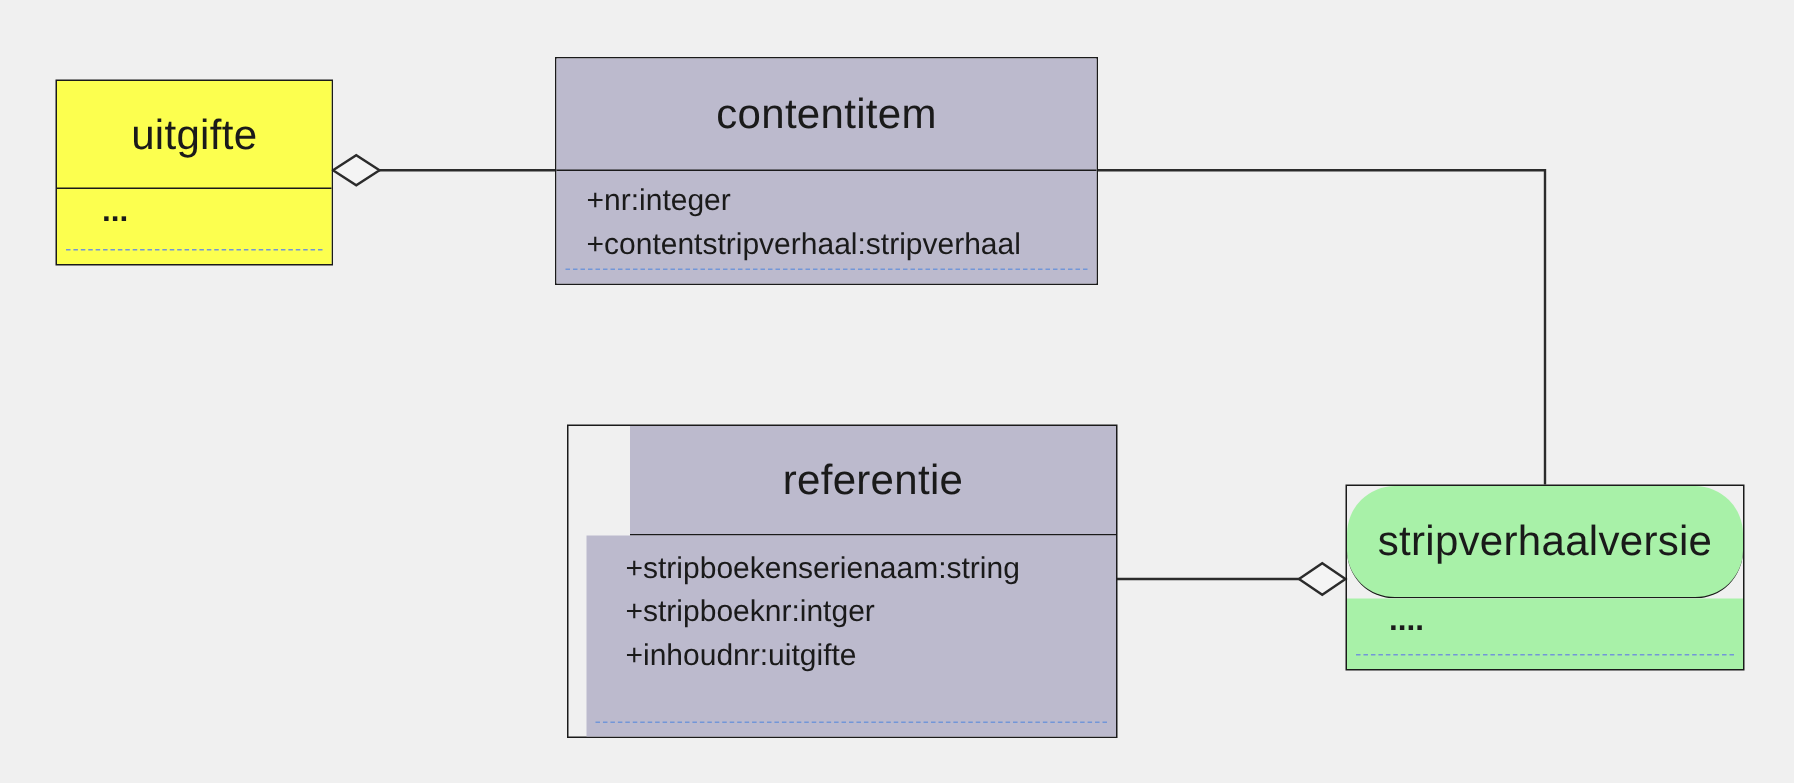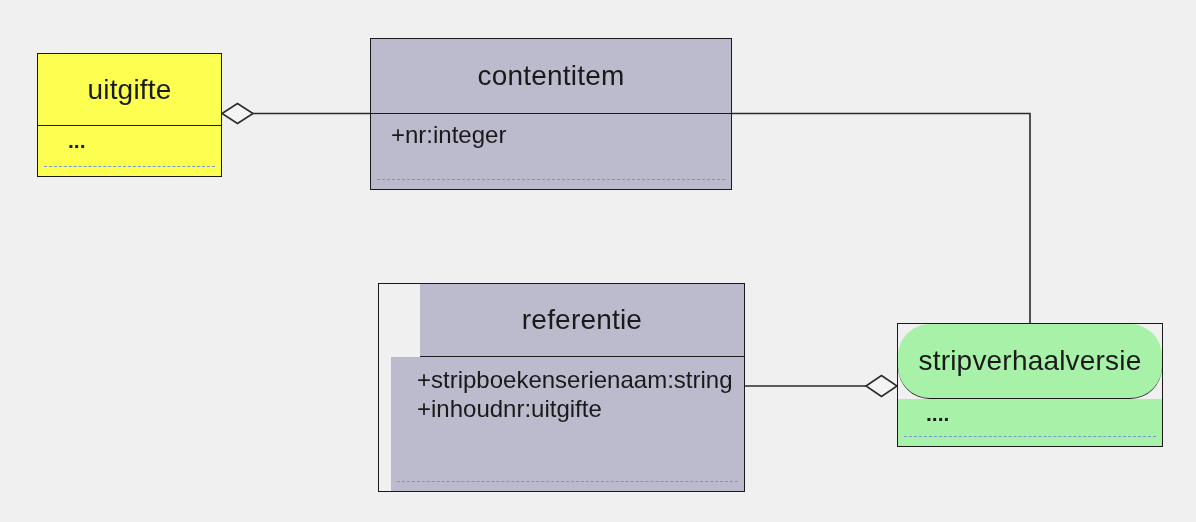--- a/index.html
+++ b/index.html
@@ -48,21 +48,21 @@
     font-size:28px;
     letter-spacing:.2px;
     flex:0 0 auto;
   }
   .uml-class .body{
     position:relative;
     flex:1 1 auto;
     box-sizing:border-box;
   }
   .uml-class .attr{
-    font-size:24px;
+    font-size:20px;
     line-height:29px;
     white-space:nowrap;
   }
   .uml-class .dash{
     position:absolute;
     left:6px;right:6px;bottom:9px;
     border-bottom:1.6px dashed #7296d8;
   }
   .dots .attr{
     font-weight:bold;
@@ -108,28 +108,30 @@
     <div class="body" style="background-color: rgb(252, 255, 79);">
       <div class="attr">...</div>
       <div class="dash"></div>
     </div>
   </div>
 
   <div class="uml-class" id="box-contentitem">
     <div class="title" style="background-color: rgb(188, 186, 205);">contentitem</div>
     <div class="body" style="background-color: rgb(188, 186, 205);">
       <div class="attr">+nr:integer</div>
+      <div class="attr">+contentstripverhaal:stripverhaal</div>
       <div class="dash"></div>
     </div>
   </div>
 
   <div class="uml-class" id="box-referentie">
     <div class="title" style="background-color: rgb(188, 186, 205);">referentie</div>
     <div class="body" style="background-color: rgb(188, 186, 205); margin-left: 12px;">
       <div class="attr">+stripboekenserienaam:string</div>
+      <div class="attr">+stripboeknr:intger</div>
       <div class="attr">+inhoudnr:uitgifte</div>
       <div class="dash"></div>
     </div>
   </div>
 
   <div class="uml-class dots" id="box-stripverhaalversie">
     <div class="title" style="background-color: rgb(168, 241, 168); border-radius: 32px;">stripverhaalversie</div>
     <div class="body" style="background-color: rgb(168, 241, 168);">
       <div class="attr">....</div>
       <div class="dash"></div>

